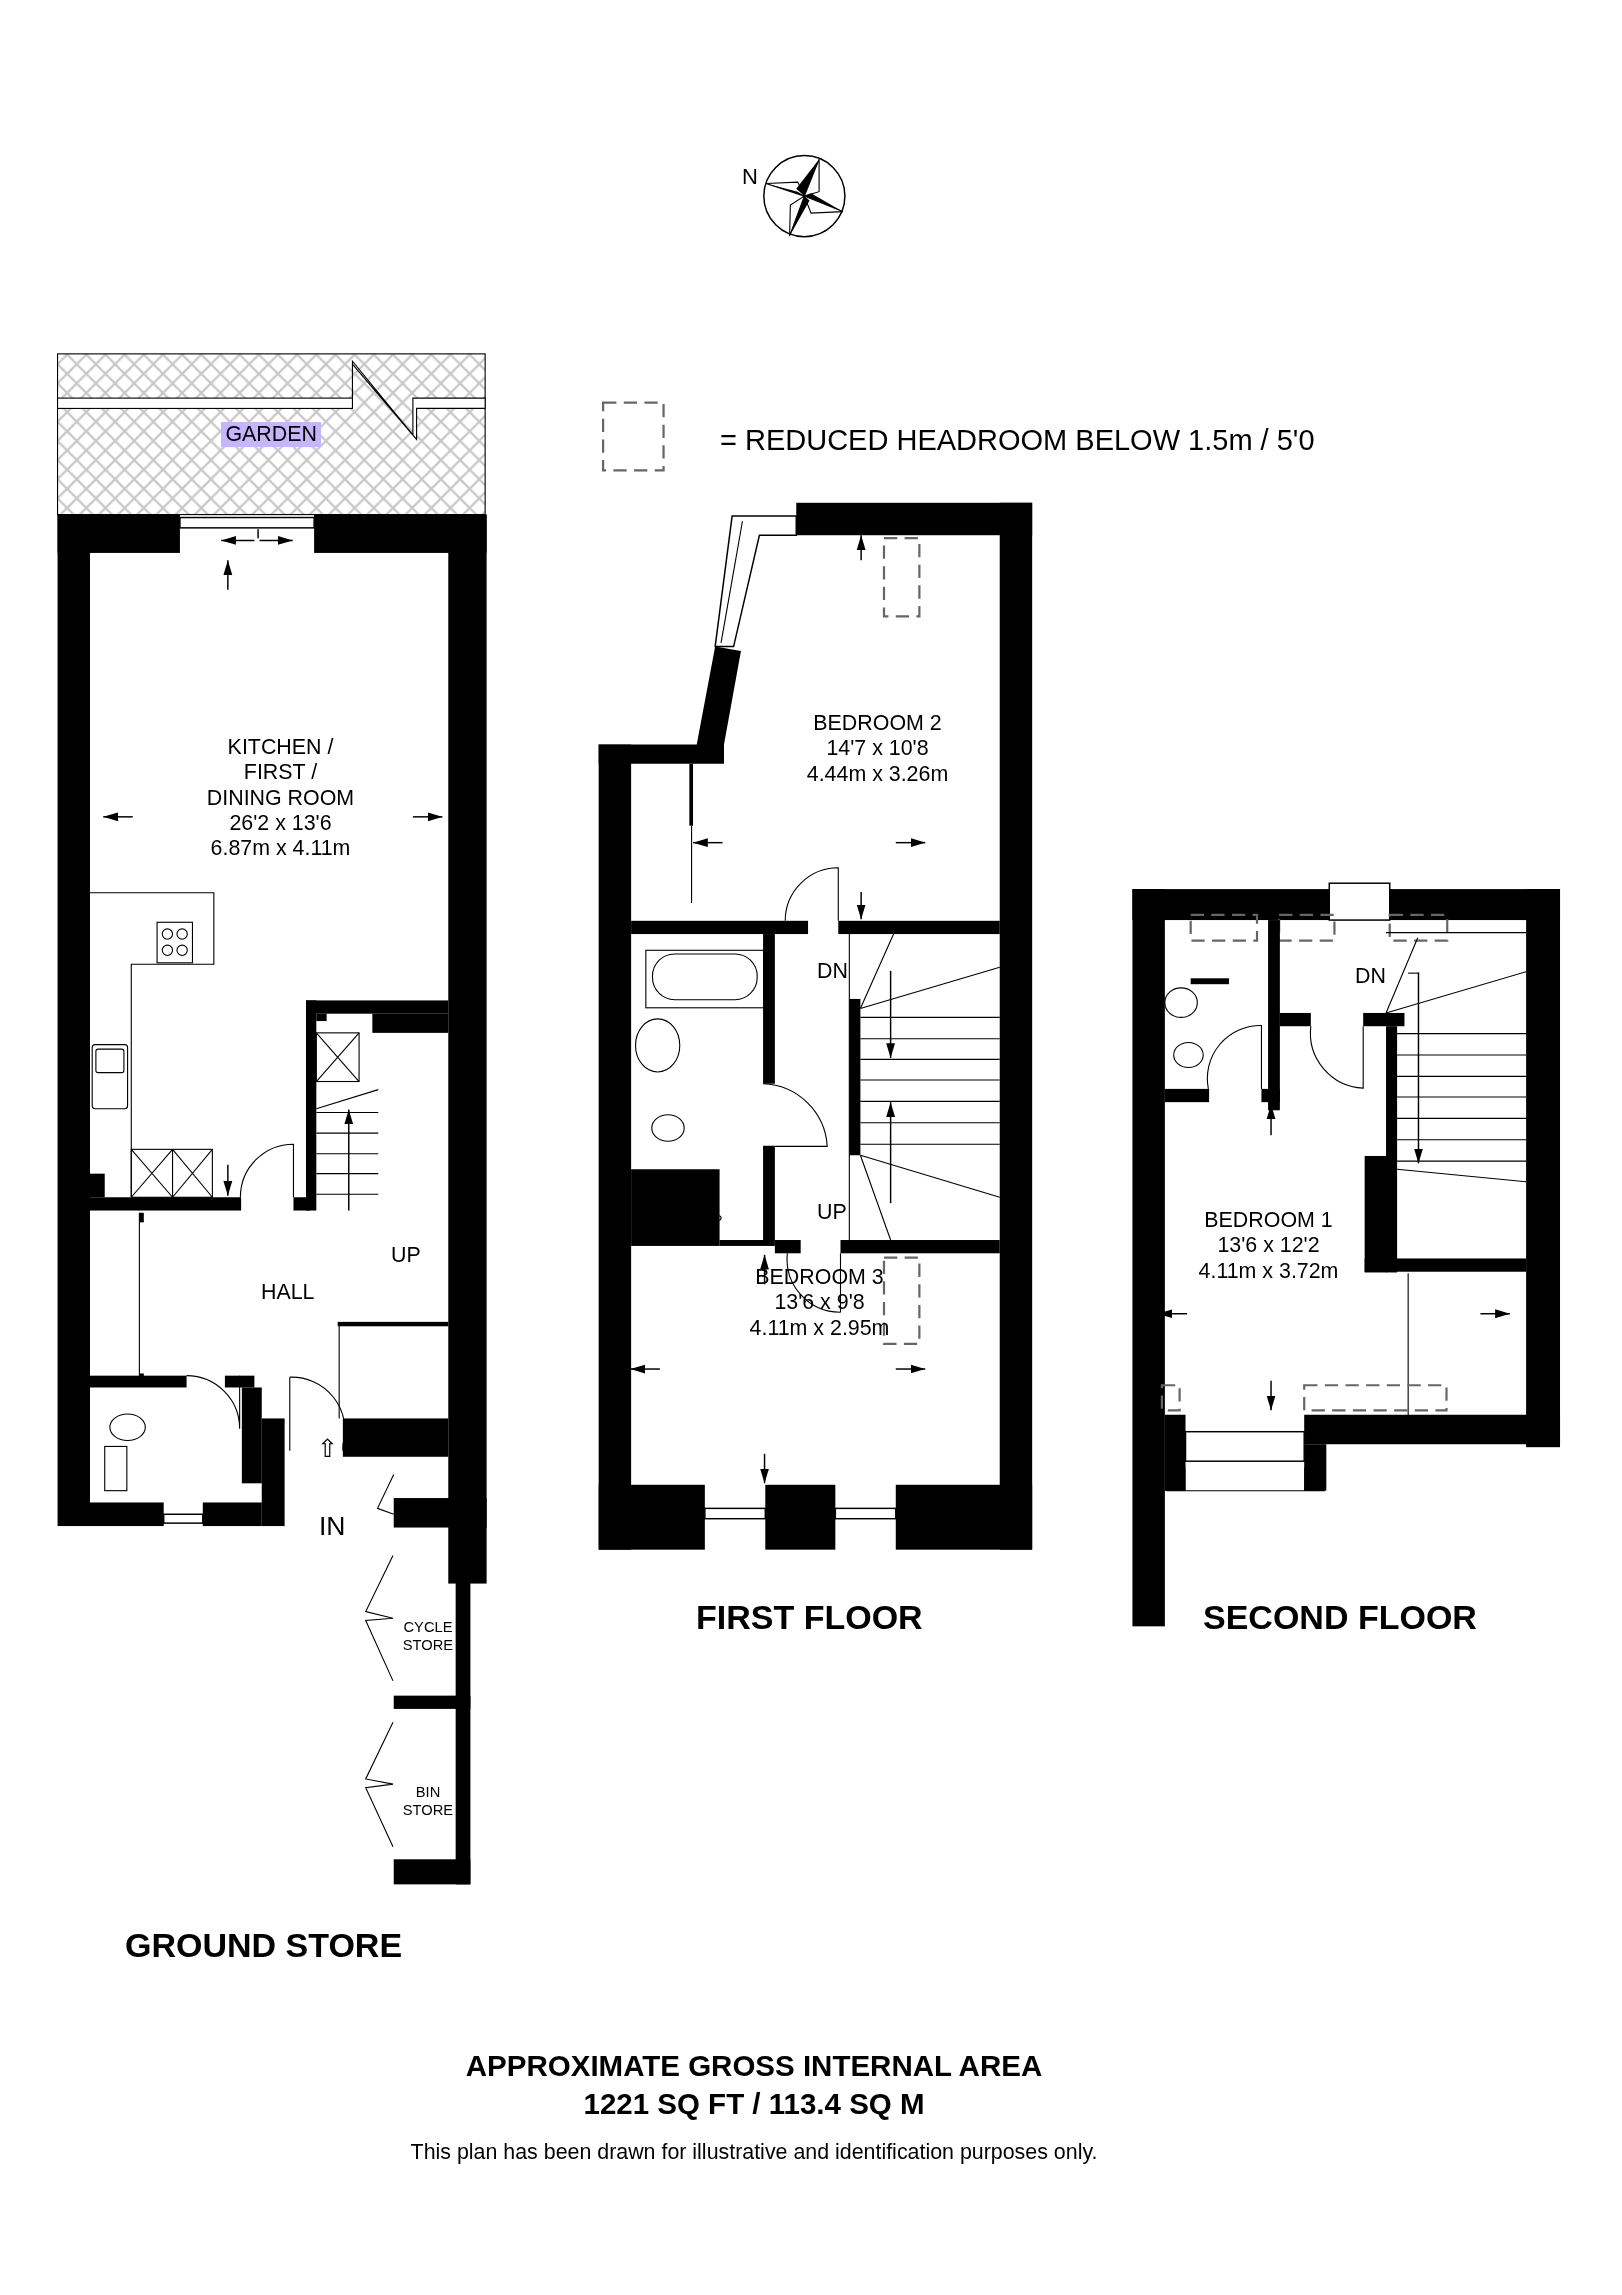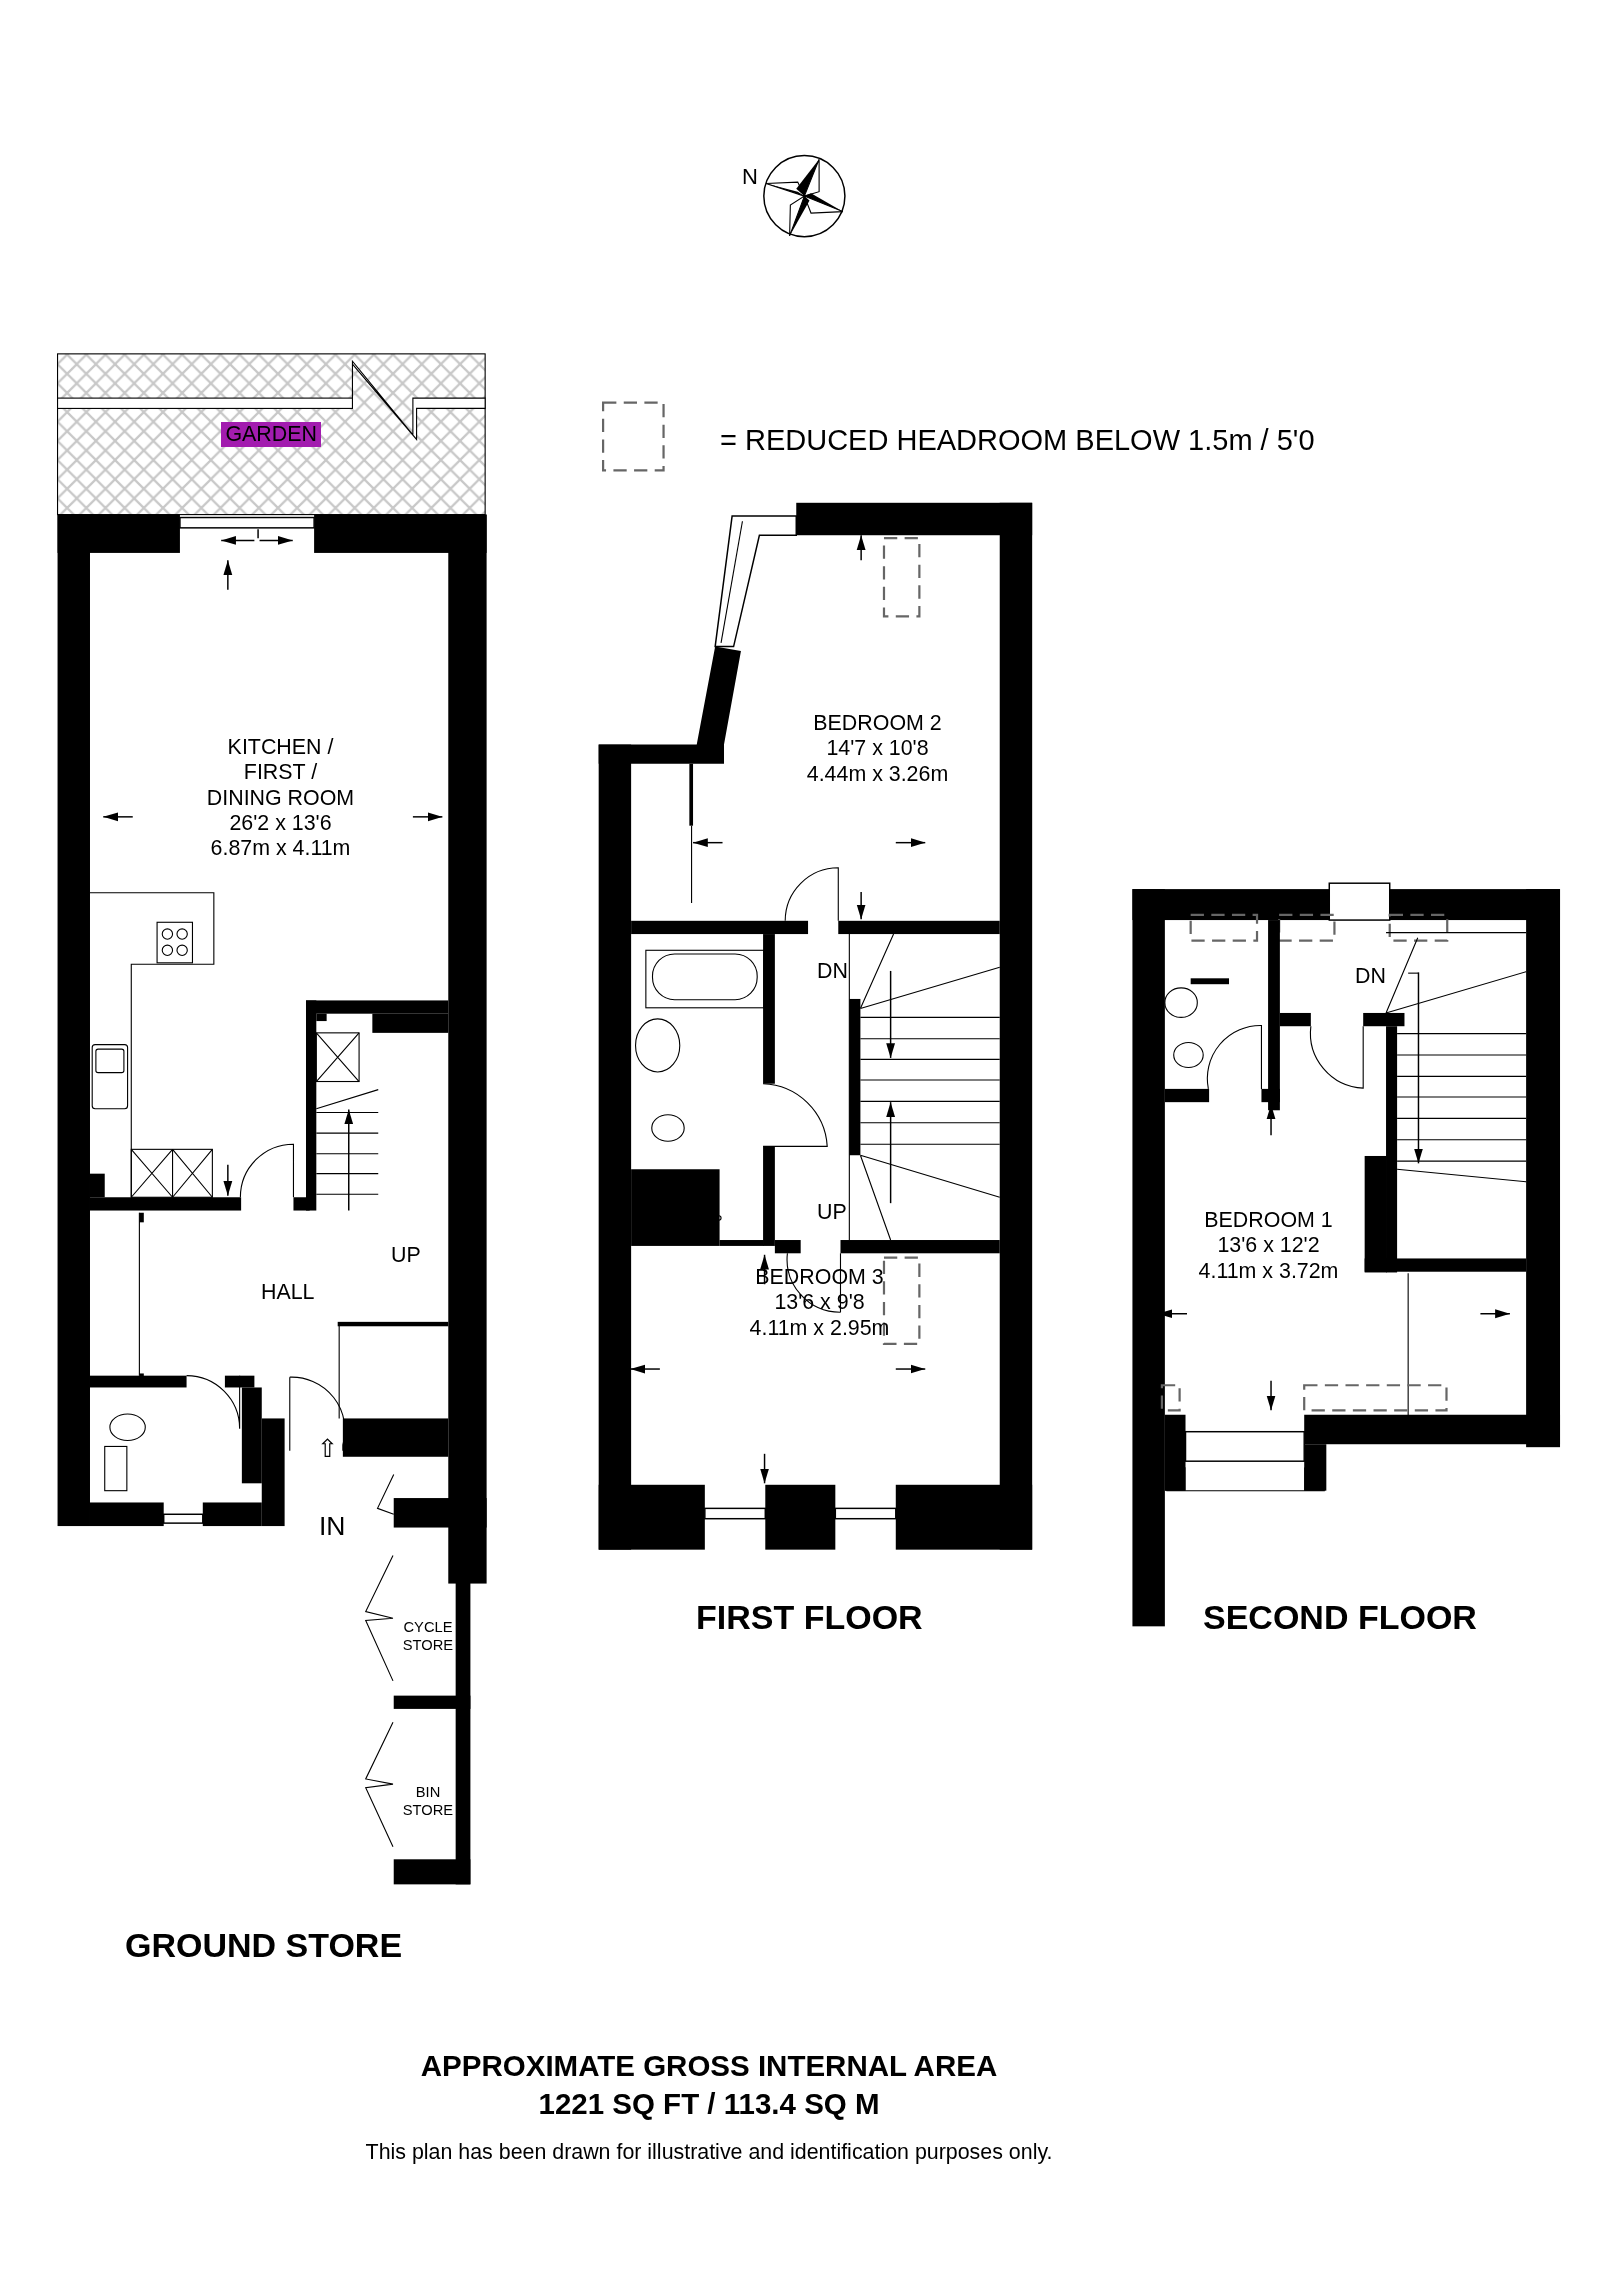--- a/index.html
+++ b/index.html
@@ -216,21 +216,21 @@
     <path d="M1580 2022 L1608 2022 L1608 1990 Z" class="wall"></path>
     <path d="M1769 1990 L1769 2022 L1797 2022 Z" class="wall"></path>
     <line x1="1582" y1="2022" x2="1797" y2="2022" class="thin1"></line>
   </g>
 </svg>
 
 <div class="txt" style="left:742px; top:164px; font-size:22px;">N</div>
 
 <div class="txt legend-text" style="left:720px; top:423px;">= REDUCED HEADROOM BELOW 1.5m / 5'0</div>
 
-<div class="txt room" style="left:221px; top:422px; background:#a21caf; padding:0 4.4px;">GARDEN</div>
+<div class="txt room" style="left:221px; top:422px; background:#c4b5fd; padding:0 4.4px;">GARDEN</div>
 
 <div class="txt room" style="left:170px; top:735px; width:221px;">
   <span class="label-line">KITCHEN /</span>
   <span class="label-line">FIRST /</span>
   <span class="label-line">DINING ROOM</span>
   <span class="label-line">26'2 x 13'6</span>
   <span class="label-line">6.87m x 4.11m</span>
 </div>
 
 <div class="txt room" style="left:391px; top:1243px;">UP</div>
@@ -264,18 +264,18 @@
 <div class="txt room" style="left:1158px; top:1208px; width:221px;">
   <span class="label-line">BEDROOM 1</span>
   <span class="label-line">13'6 x 12'2</span>
   <span class="label-line">4.11m x 3.72m</span>
 </div>
 
 <div class="txt floor-title" style="left:125px; top:1925px;">GROUND STORE</div>
 <div class="txt floor-title" style="left:696px; top:1597px;">FIRST FLOOR</div>
 <div class="txt floor-title" style="left:1203px; top:1597px;">SECOND FLOOR</div>
 
-<div class="txt" style="left:0; width:1418px; top:2047px;">
+<div class="txt" style="left:0; width:1418px; top:2047px;padding-left:45px;">
   <span class="label-line area">APPROXIMATE GROSS INTERNAL AREA</span>
   <span class="label-line area">1221 SQ FT / 113.4 SQ M</span>
   <span class="label-line disclaimer" style="margin-top:16px;">This plan has been drawn for illustrative and identification purposes only.</span>
 </div>
 
 
 </body></html>

